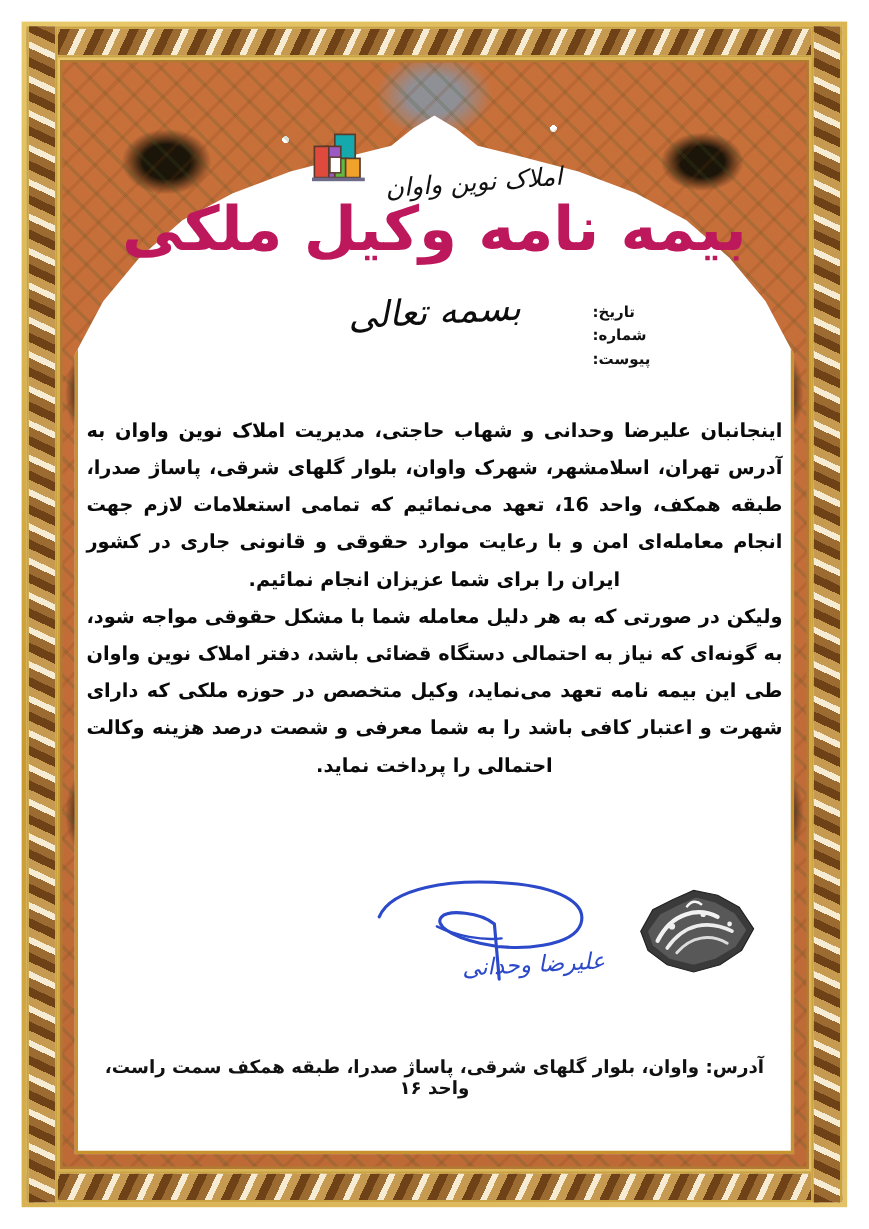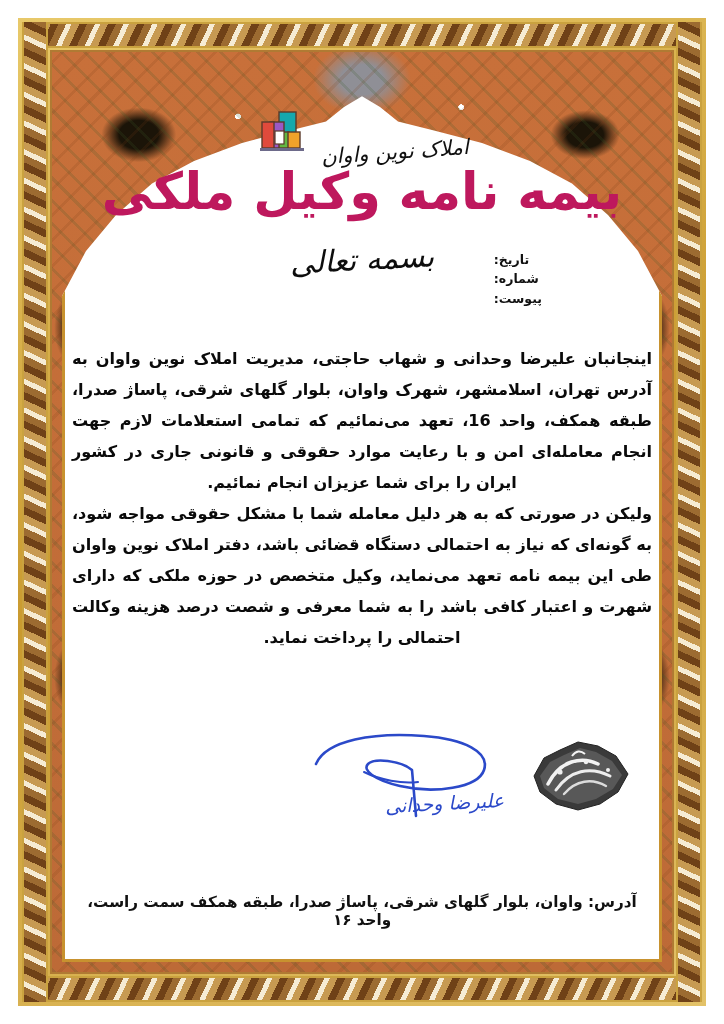--- a/index.html
+++ b/index.html
@@ -283,21 +283,21 @@
     bottom: 18px;
     left: 0;
     right: 0;
     text-align: center;
     direction: rtl;
   }
   .footer .addr {
     font-size: 15.2px;
     font-weight: bold;
     color: #111;
-    margin-bottom: 7px;
+    margin-bottom: 20px;
   }
   .footer .phones {
     font-size: 15.5px;
     font-weight: bold;
     color: #111;
     letter-spacing: 0.4px;
   }
   .footer .sep { padding: 0 9px; color: #333; }
 </style>
 </head>

